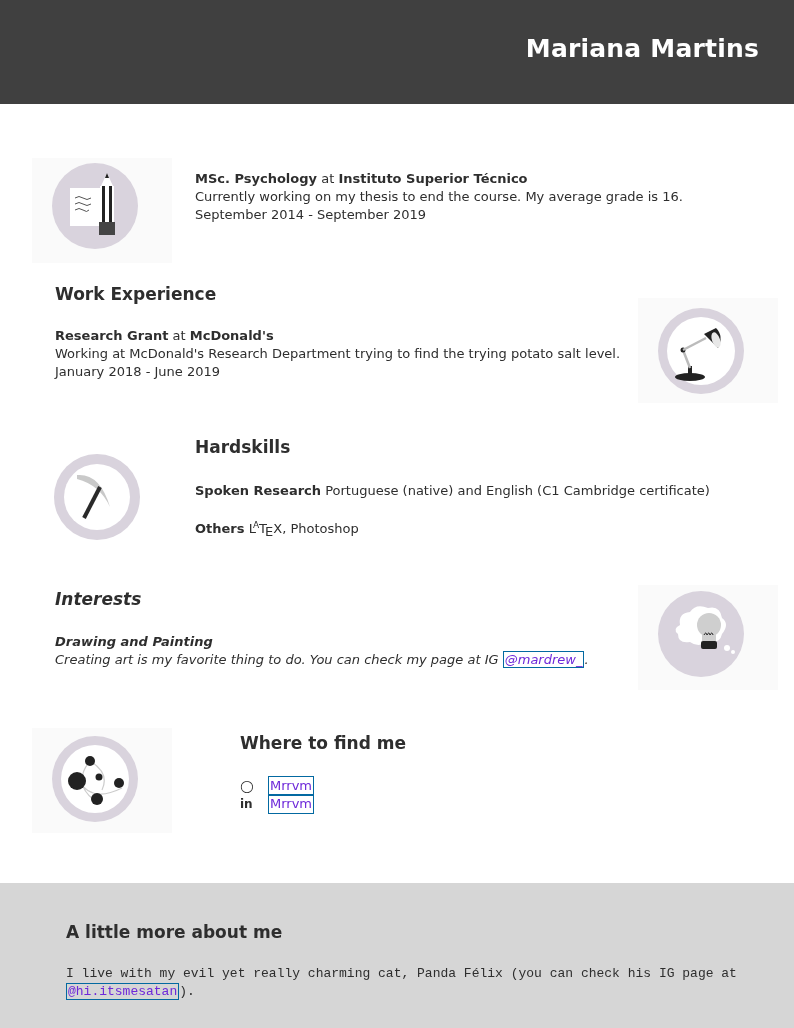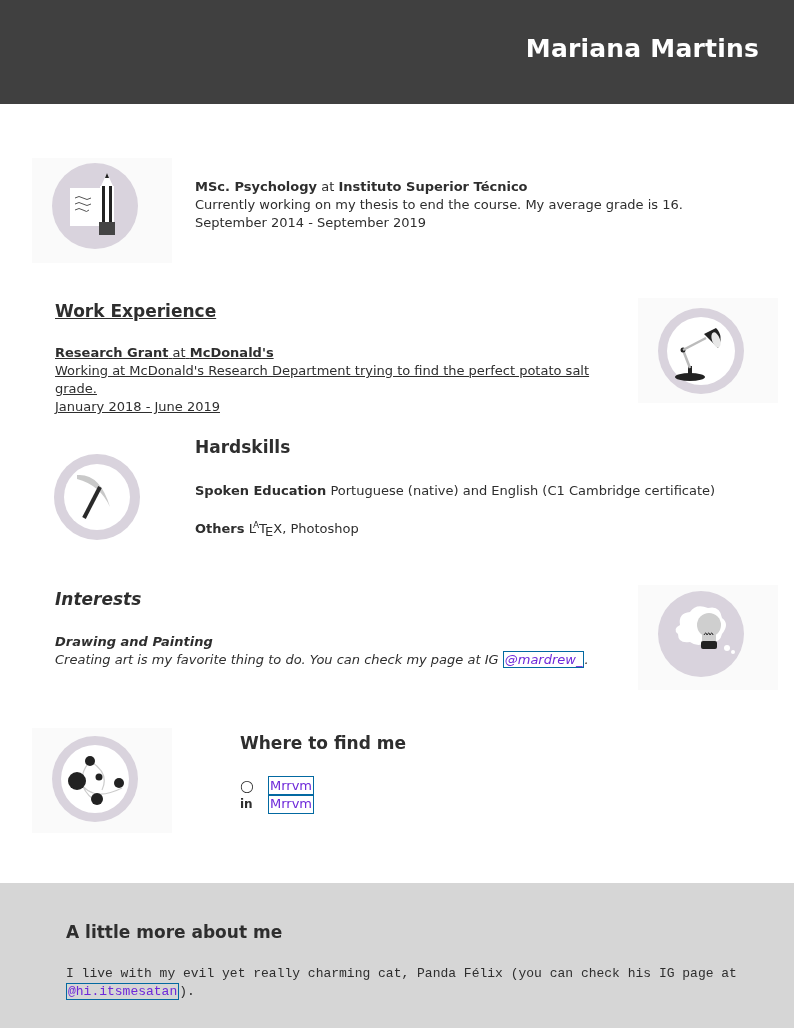--- a/index.html
+++ b/index.html
@@ -49,40 +49,40 @@
     <path d="M43 40 q4 -3 8 0 t8 0 M43 46 q4 -3 8 0 t8 0 M43 52 q4 -3 8 0 t6 0" stroke="#555" stroke-width="1" fill="none"></path>
     <rect x="68" y="28" width="14" height="38" fill="#ffffff"></rect>
     <rect x="70" y="28" width="3" height="40" fill="#222"></rect>
     <rect x="77" y="28" width="3" height="40" fill="#222"></rect>
     <polygon points="69,28 75,15 81,28" fill="#ffffff"></polygon>
     <polygon points="73,20 75,15 77,20" fill="#222"></polygon>
     <rect x="67" y="64" width="16" height="13" fill="#444"></rect>
   </svg>
 </div>
 <div class="section" style="left:195px; top:150px; width:560px;">
-  <div class="entry" style="margin-top:28px;">
+  <div class="entry" style="margin-top:20px;">
     <div>
       <b>MSc. Psychology</b>
       <span>at</span>
       <b>Instituto Superior Técnico</b>
     </div>
     <div>Currently working on my thesis to end the course. My average grade is 16.</div>
     <div>September 2014 - September 2019</div>
   </div>
 </div>
 
-<div class="section" style="left:55px; top:301px; width:580px;text-decoration:underline;">
+<div class="section" style="left:55px; top:284px; width:580px;">
   <h2 class="sec-title">Work Experience</h2>
   <div class="entry" style="margin-top:23px;">
     <div>
       <b>Research Grant</b>
       <span>at</span>
       <b>McDonald's</b>
     </div>
-    <div>Working at McDonald's Research Department trying to find the perfect potato salt grade.</div>
+    <div>Working at McDonald's Research Department trying to find the trying potato salt level.</div>
     <div>January 2018 - June 2019</div>
   </div>
 </div>
 <div class="icon-box" style="left:638px; top:298px;">
   <svg width="140" height="105">
     <circle cx="63" cy="53" r="43" fill="#d9d3dd"></circle>
     <circle cx="63" cy="53" r="34" fill="#ffffff"></circle>
     <ellipse cx="52" cy="79" rx="15" ry="4" fill="#222"></ellipse>
     <rect x="50" y="68" width="4" height="10" fill="#222"></rect>
     <line x1="52" y1="70" x2="45" y2="52" stroke="#bbb" stroke-width="2.5"></line>
@@ -97,21 +97,21 @@
   <svg width="140" height="105">
     <circle cx="65" cy="52" r="43" fill="#d9d3dd"></circle>
     <circle cx="65" cy="52" r="33" fill="#ffffff"></circle>
     <path d="M45 30 Q68 28 78 62 Q68 40 45 34 Z" fill="#c9c9c9"></path>
     <line x1="68" y1="42" x2="52" y2="73" stroke="#2a2a2a" stroke-width="4"></line>
   </svg>
 </div>
 <div class="section" style="left:195px; top:437px; width:580px;">
   <h2 class="sec-title">Hardskills</h2>
   <div class="entry" style="margin-top:25px;">
-    <b>Spoken Education</b>
+    <b>Spoken Research</b>
     <span>Portuguese (native) and English (C1 Cambridge certificate)</span>
   </div>
   <div class="entry" style="margin-top:16px;">
     <b>Others</b>
     <span style="font-size:13px;">L<sup style="font-size:9px;margin-left:-3px;">A</sup>T<sub style="font-size:13px;margin-left:-2px;vertical-align:-3px;">E</sub>X</span><span>, Photoshop</span>
   </div>
 </div>
 
 <div class="section" style="left:55px; top:589px; width:580px;font-style:italic;">
   <h2 class="sec-title">Interests</h2>

